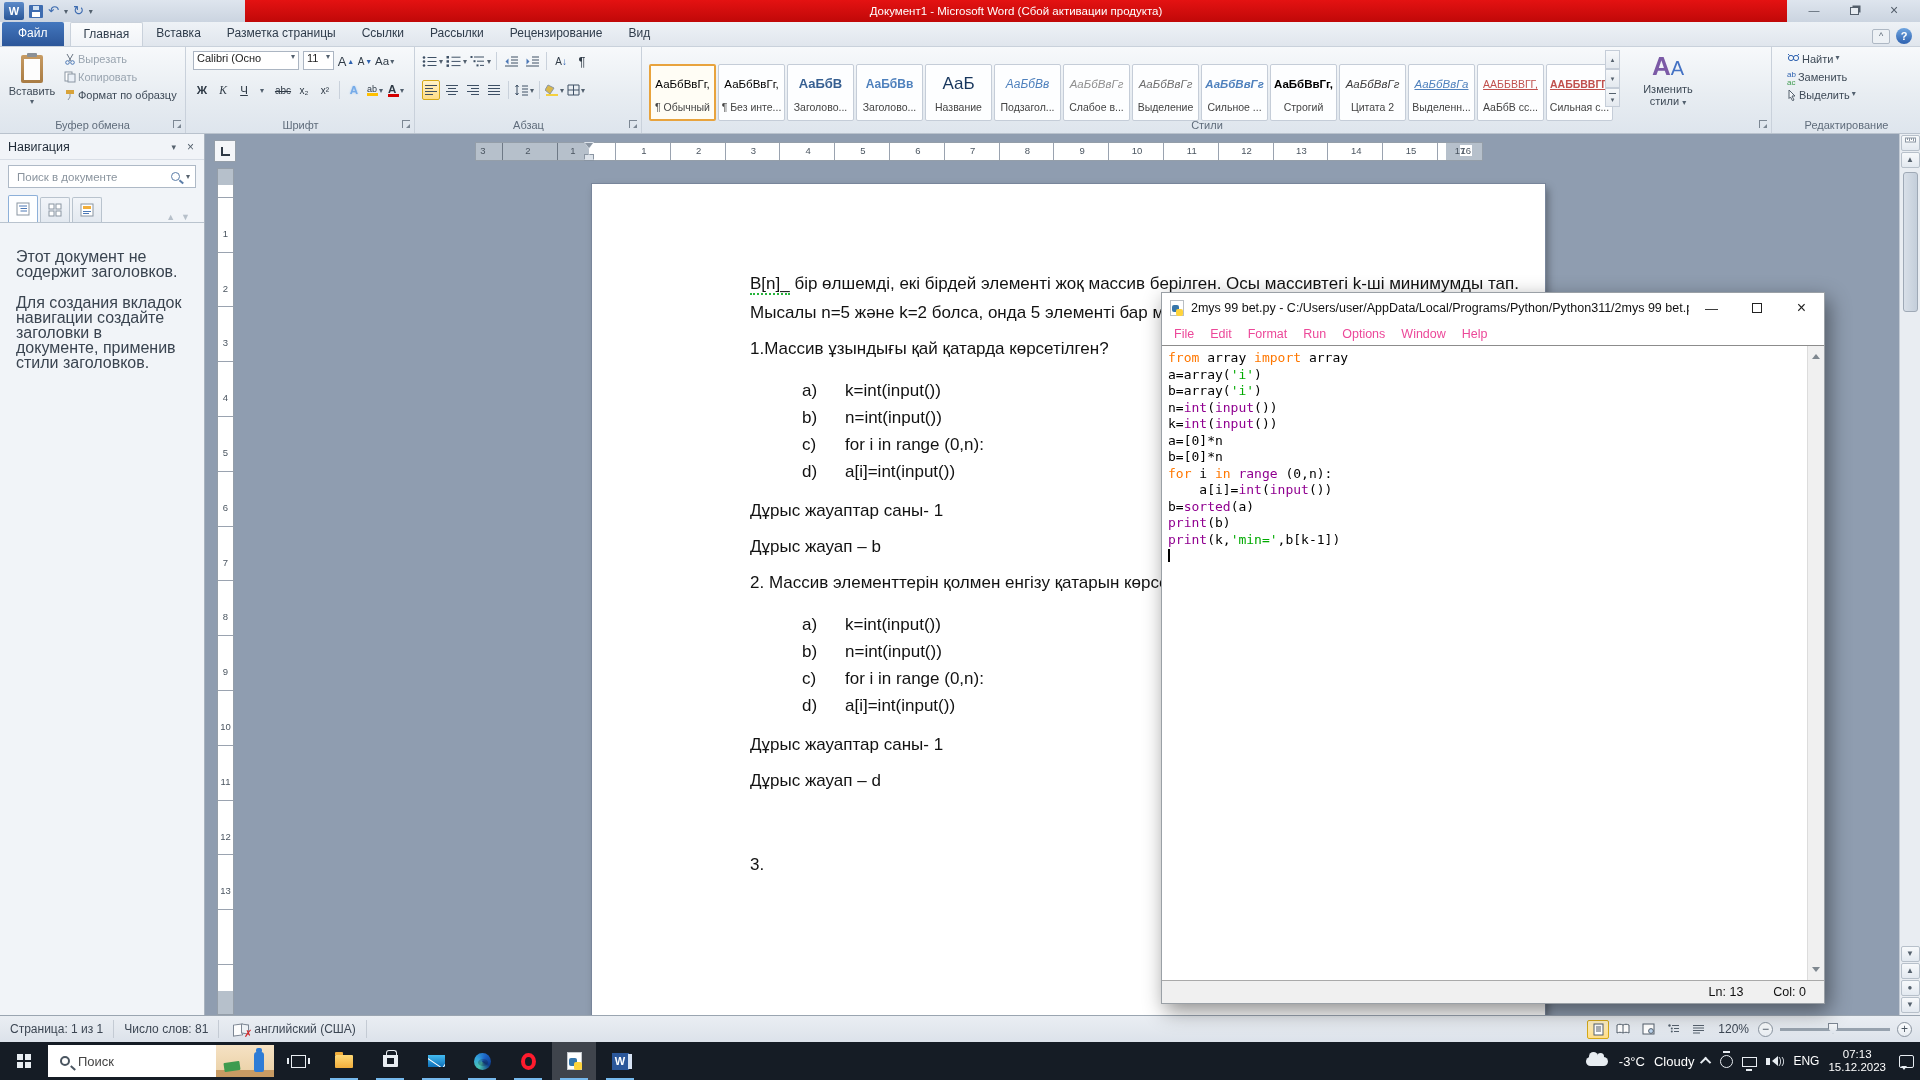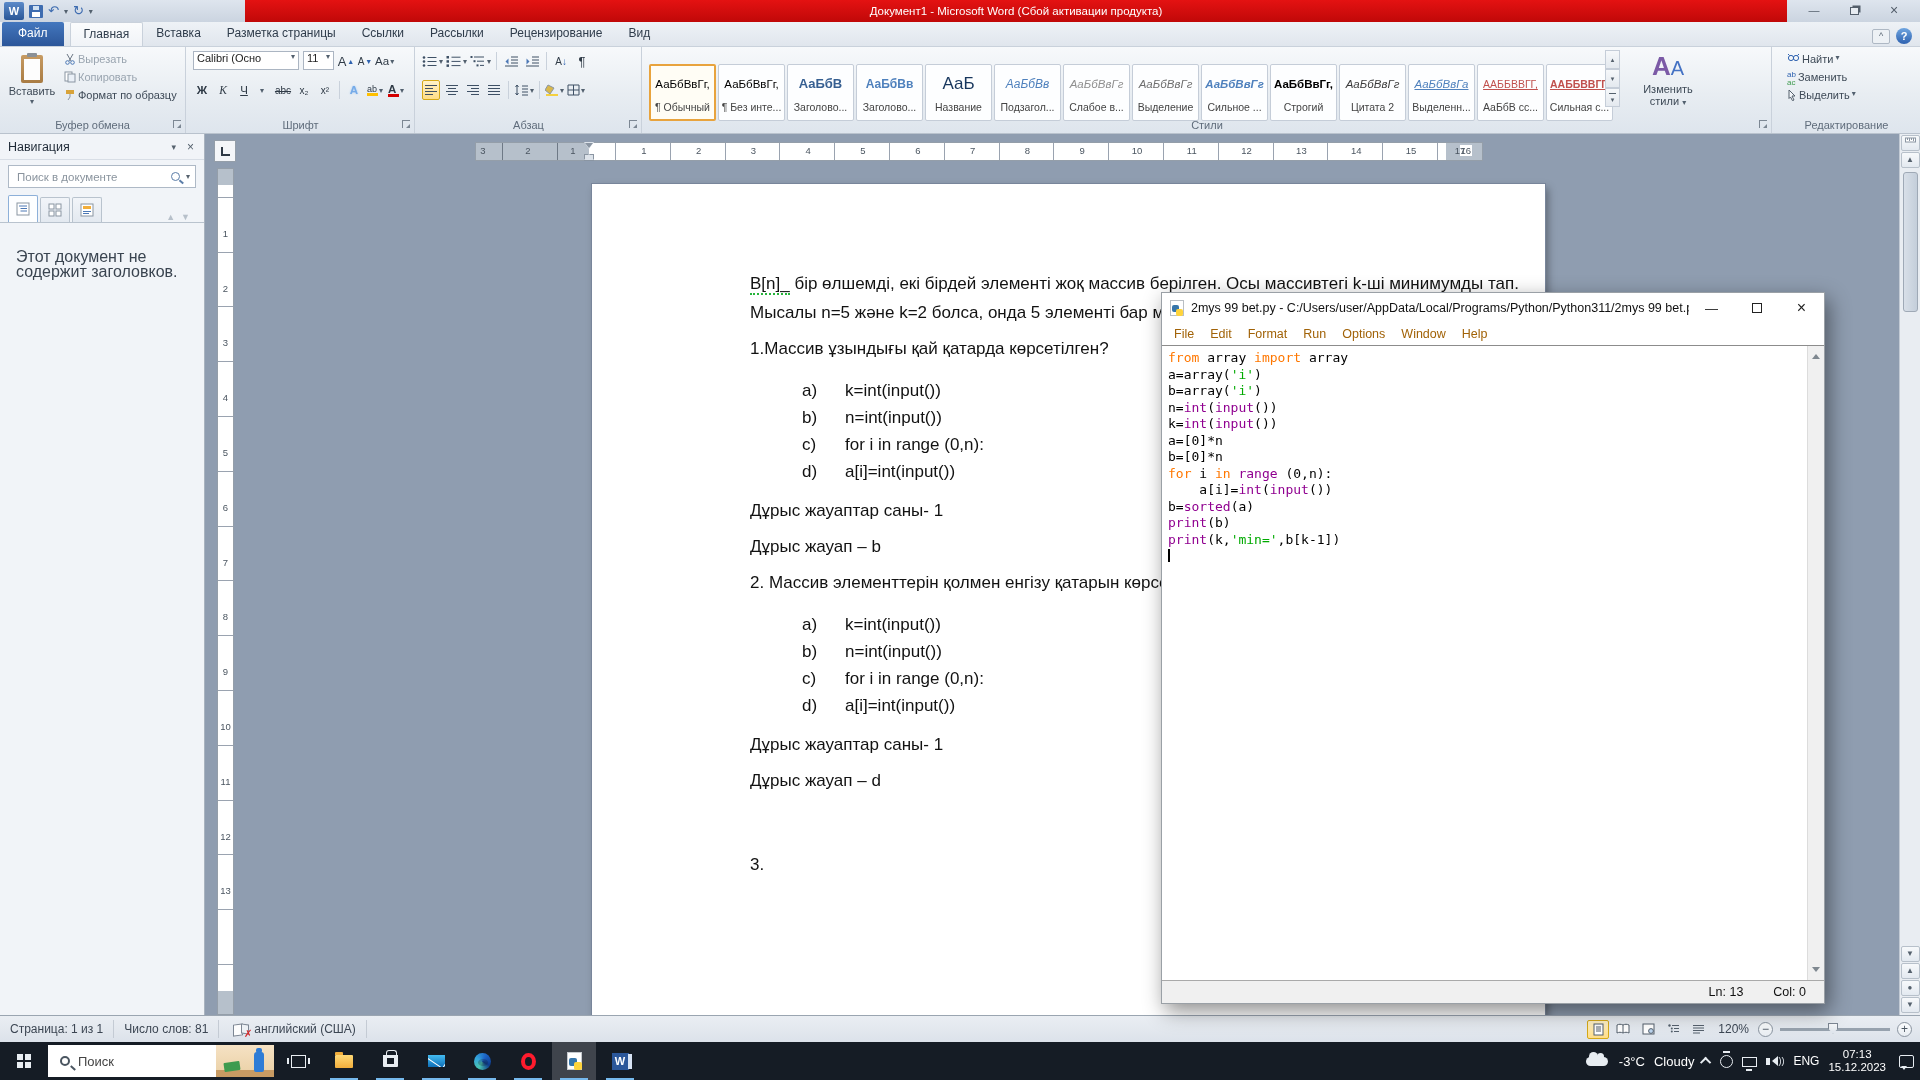--- a/index.html
+++ b/index.html
@@ -176,21 +176,21 @@
   #idle { position:absolute; left:1161px; top:292px; width:664px; height:712px; background:#fff;
     border:1px solid #9AA0A6; box-shadow:4px 7px 20px rgba(0,0,0,.45); }
   .ititle { height:30px; display:flex; align-items:center; padding-left:8px; background:#fff; }
   .ititle-txt { font-size:12.5px; color:#111; margin-left:7px; white-space:nowrap; overflow:hidden; }
   .ibtns { margin-left:auto; display:flex; }
   .ibtn { width:45px; height:30px; display:flex; align-items:center; justify-content:center; font-size:13px; color:#222; }
   .ibox { width:10px; height:10px; border:1px solid #222; }
   .pyfile { width:14px; height:16px; background:#fff; border:1px solid #B9BEC4; position:relative; flex:none; }
   .pyfile:before { content:""; position:absolute; left:1px; top:4px; width:7px; height:7px; background:#3776AB; border-radius:2px; }
   .pyfile:after { content:""; position:absolute; left:5px; top:8px; width:7px; height:7px; background:#FFD43B; border-radius:2px; }
-  .imenubar { height:22px; display:flex; align-items:center; padding-left:4px; font-size:12.5px; color:#a16207; background:#fff; }
+  .imenubar { height:22px; display:flex; align-items:center; padding-left:4px; font-size:12.5px; color:#ec4899; background:#fff; }
   .imenu { padding:0 8px; }
   .ieditor { position:absolute; top:52px; left:0; right:0; bottom:22px; border-top:1px solid #8C8C8C; border-bottom:1px solid #A9A9A9; background:#fff; }
   .icode { position:absolute; inset:2px 18px 0 0; padding:2px 0 0 6px; font-family:"DejaVu Sans Mono","Liberation Mono",monospace;
     font-size:13px; line-height:16.5px; white-space:pre; color:#000; }
   .c-kw { color:#FF7700; } .c-bi { color:#900090; } .c-str { color:#00AA00; } .c-pl { color:#000; }
   .caret { display:inline-block; width:2px; height:13px; background:#000; vertical-align:-2px; }
   .iscroll { position:absolute; right:0; top:0; bottom:0; width:17px; background:#F0F0F0; border-left:1px solid #DCDCDC; }
   .isc-ar { width:100%; height:17px; display:flex; align-items:center; justify-content:center; }
   .tri-up { width:0; height:0; border:4px solid transparent; border-bottom:5px solid #7F8890; }
   .tri-dn { width:0; height:0; border:4px solid transparent; border-top:5px solid #7F8890; }
@@ -595,20 +595,21 @@
           <svg width="14" height="14" viewBox="0 0 14 14">
               <rect x="1" y="1" width="12" height="12" fill="#fff" stroke="#8A95A2"></rect>
               <rect x="3" y="3" width="8" height="3" fill="#F2AE3C"></rect>
               <path d="M3 8.5h8M3 10.5h6" stroke="#4C78B5"></path>
             </svg>
         </div>
         <div class="nav-arrows">▲▼</div>
       </div>
       <div class="nav-body">
         <p>Этот документ не содержит заголовков.</p>
+        <p>Для создания вкладок навигации создайте заголовки в документе, применив стили заголовков.</p>
       </div>
     </div>
 
     <div class="tabsel">
         <div class="tabsel-l"></div>
       </div>
     <div class="hruler">
       <div class="hr-grayL" id="hruler-left">
           <span class="rnum" style="left: 1px;">3</span>
           <span class="rnum" style="left: 46px;">2</span>

